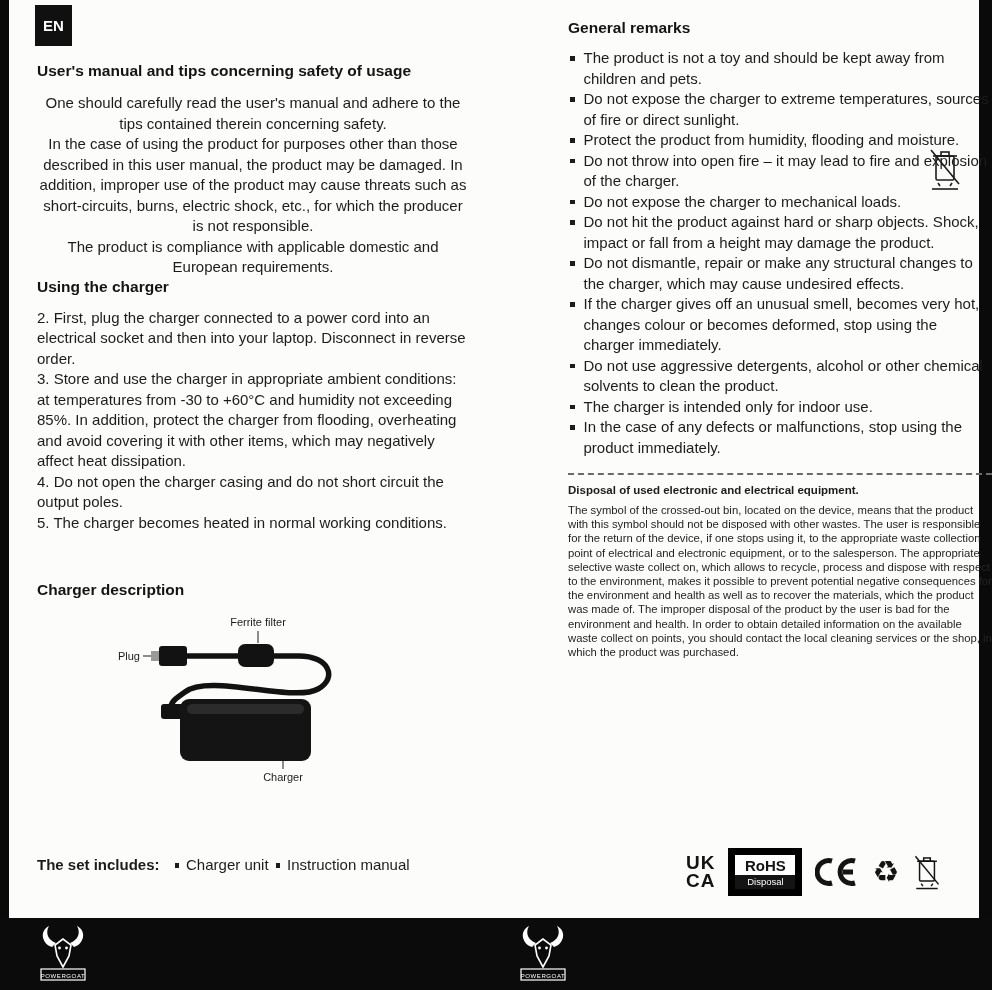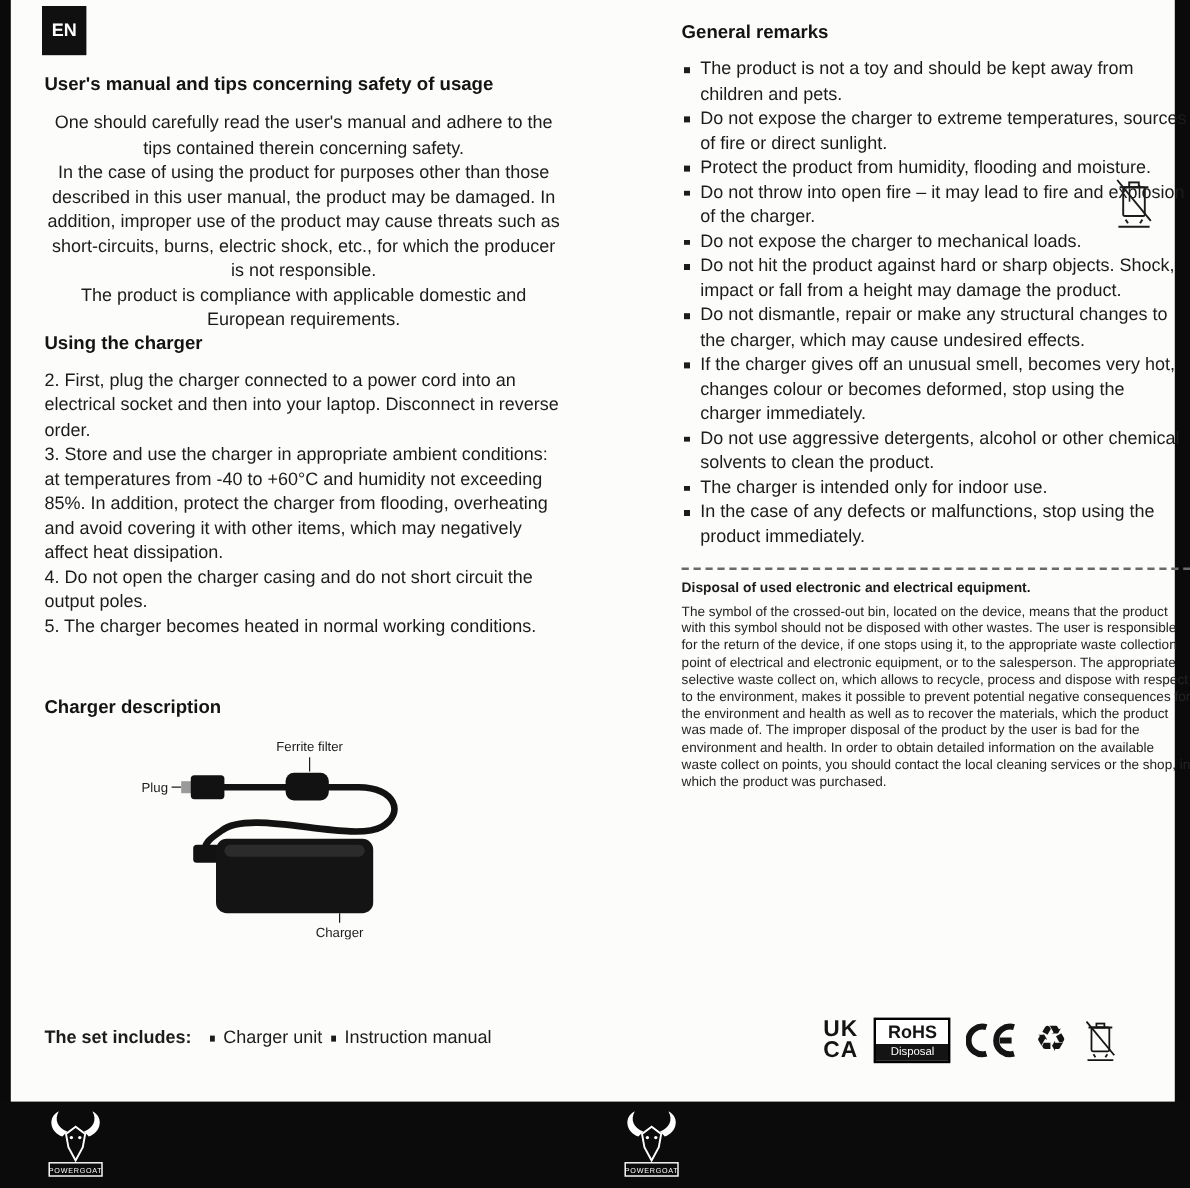--- a/index.html
+++ b/index.html
@@ -32,21 +32,21 @@
   .diagram{margin-top:8px;}
   .set-includes{
     position:absolute;left:37px;top:856px;display:flex;align-items:center;font-size:15px;
   }
   .set-includes b{font-weight:bold;margin-right:8px;}
   .set-includes .bullet-sq{margin:2px 7px 0 7px;}
   .marks-row{
     position:absolute;left:686px;top:848px;display:flex;align-items:center;gap:13px;
   }
   .ukca{font-weight:bold;font-size:19px;line-height:18px;letter-spacing:1px;color:#141414;}
-  .rohs-box{width:60px;border:2px solid #000000;text-align:center;background:#fff;}
+  .rohs-box{width:60px;border:7px solid #000000;text-align:center;background:#fff;}
   .rohs-top{font-size:15px;font-weight:bold;padding:2px 0 1px 0;color:#141414;}
   .rohs-bottom{background:#141414;color:#fff;font-size:9.5px;padding:1px 0 2px 0;}
   .recycle-glyph{font-size:30px;line-height:30px;color:#141414;font-family:"DejaVu Sans",sans-serif;}
   .weee-side{position:absolute;left:927px;top:146px;}
   .footer{
     position:absolute;left:0;top:918px;width:992px;height:72px;background:#0b0b0b;
     display:flex;align-items:center;
   }
   .goat{position:absolute;top:5px;}
   .goat.g1{left:36px;}
@@ -63,21 +63,21 @@
   <div class="lang-badge">EN</div>
 
   <div class="col col-left">
     <h3 class="sec">User's manual and tips concerning safety of usage</h3>
     <p class="body">One should carefully read the user's manual and adhere to the tips contained therein concerning safety.</p>
     <p class="body">In the case of using the product for purposes other than those described in this user manual, the product may be damaged. In addition, improper use of the product may cause threats such as short-circuits, burns, electric shock, etc., for which the producer is not responsible.</p>
     <p class="body">The product is compliance with applicable domestic and European requirements.</p>
 
     <h3 class="sec mt" style="margin-bottom:12px;">Using the charger</h3>
     <p class="num-item">2. First, plug the charger connected to a power cord into an electrical socket and then into your laptop. Disconnect in reverse order.</p>
-    <p class="num-item">3. Store and use the charger in appropriate ambient conditions: at temperatures from -40 to +60°C and humidity not exceeding 85%. In addition, protect the charger from flooding, overheating and avoid covering it with other items, which may negatively affect heat dissipation.</p>
+    <p class="num-item">3. Store and use the charger in appropriate ambient conditions: at temperatures from -30 to +60°C and humidity not exceeding 85%. In addition, protect the charger from flooding, overheating and avoid covering it with other items, which may negatively affect heat dissipation.</p>
     <p class="num-item">4. Do not open the charger casing and do not short circuit the output poles.</p>
     <p class="num-item">5. The charger becomes heated in normal working conditions.</p>
 
     <h3 class="sec mt" style="margin-bottom:4px;margin-top:48px;">Charger description</h3>
 
     
     <svg class="diagram" width="400" height="172" viewBox="0 0 400 172">
 
       <text x="221" y="15" text-anchor="middle" font-size="11" fill="#1c1c1c">Ferrite filter</text>
       <line x1="221" y1="20" x2="221" y2="32" stroke="#1c1c1c" stroke-width="1"></line>

